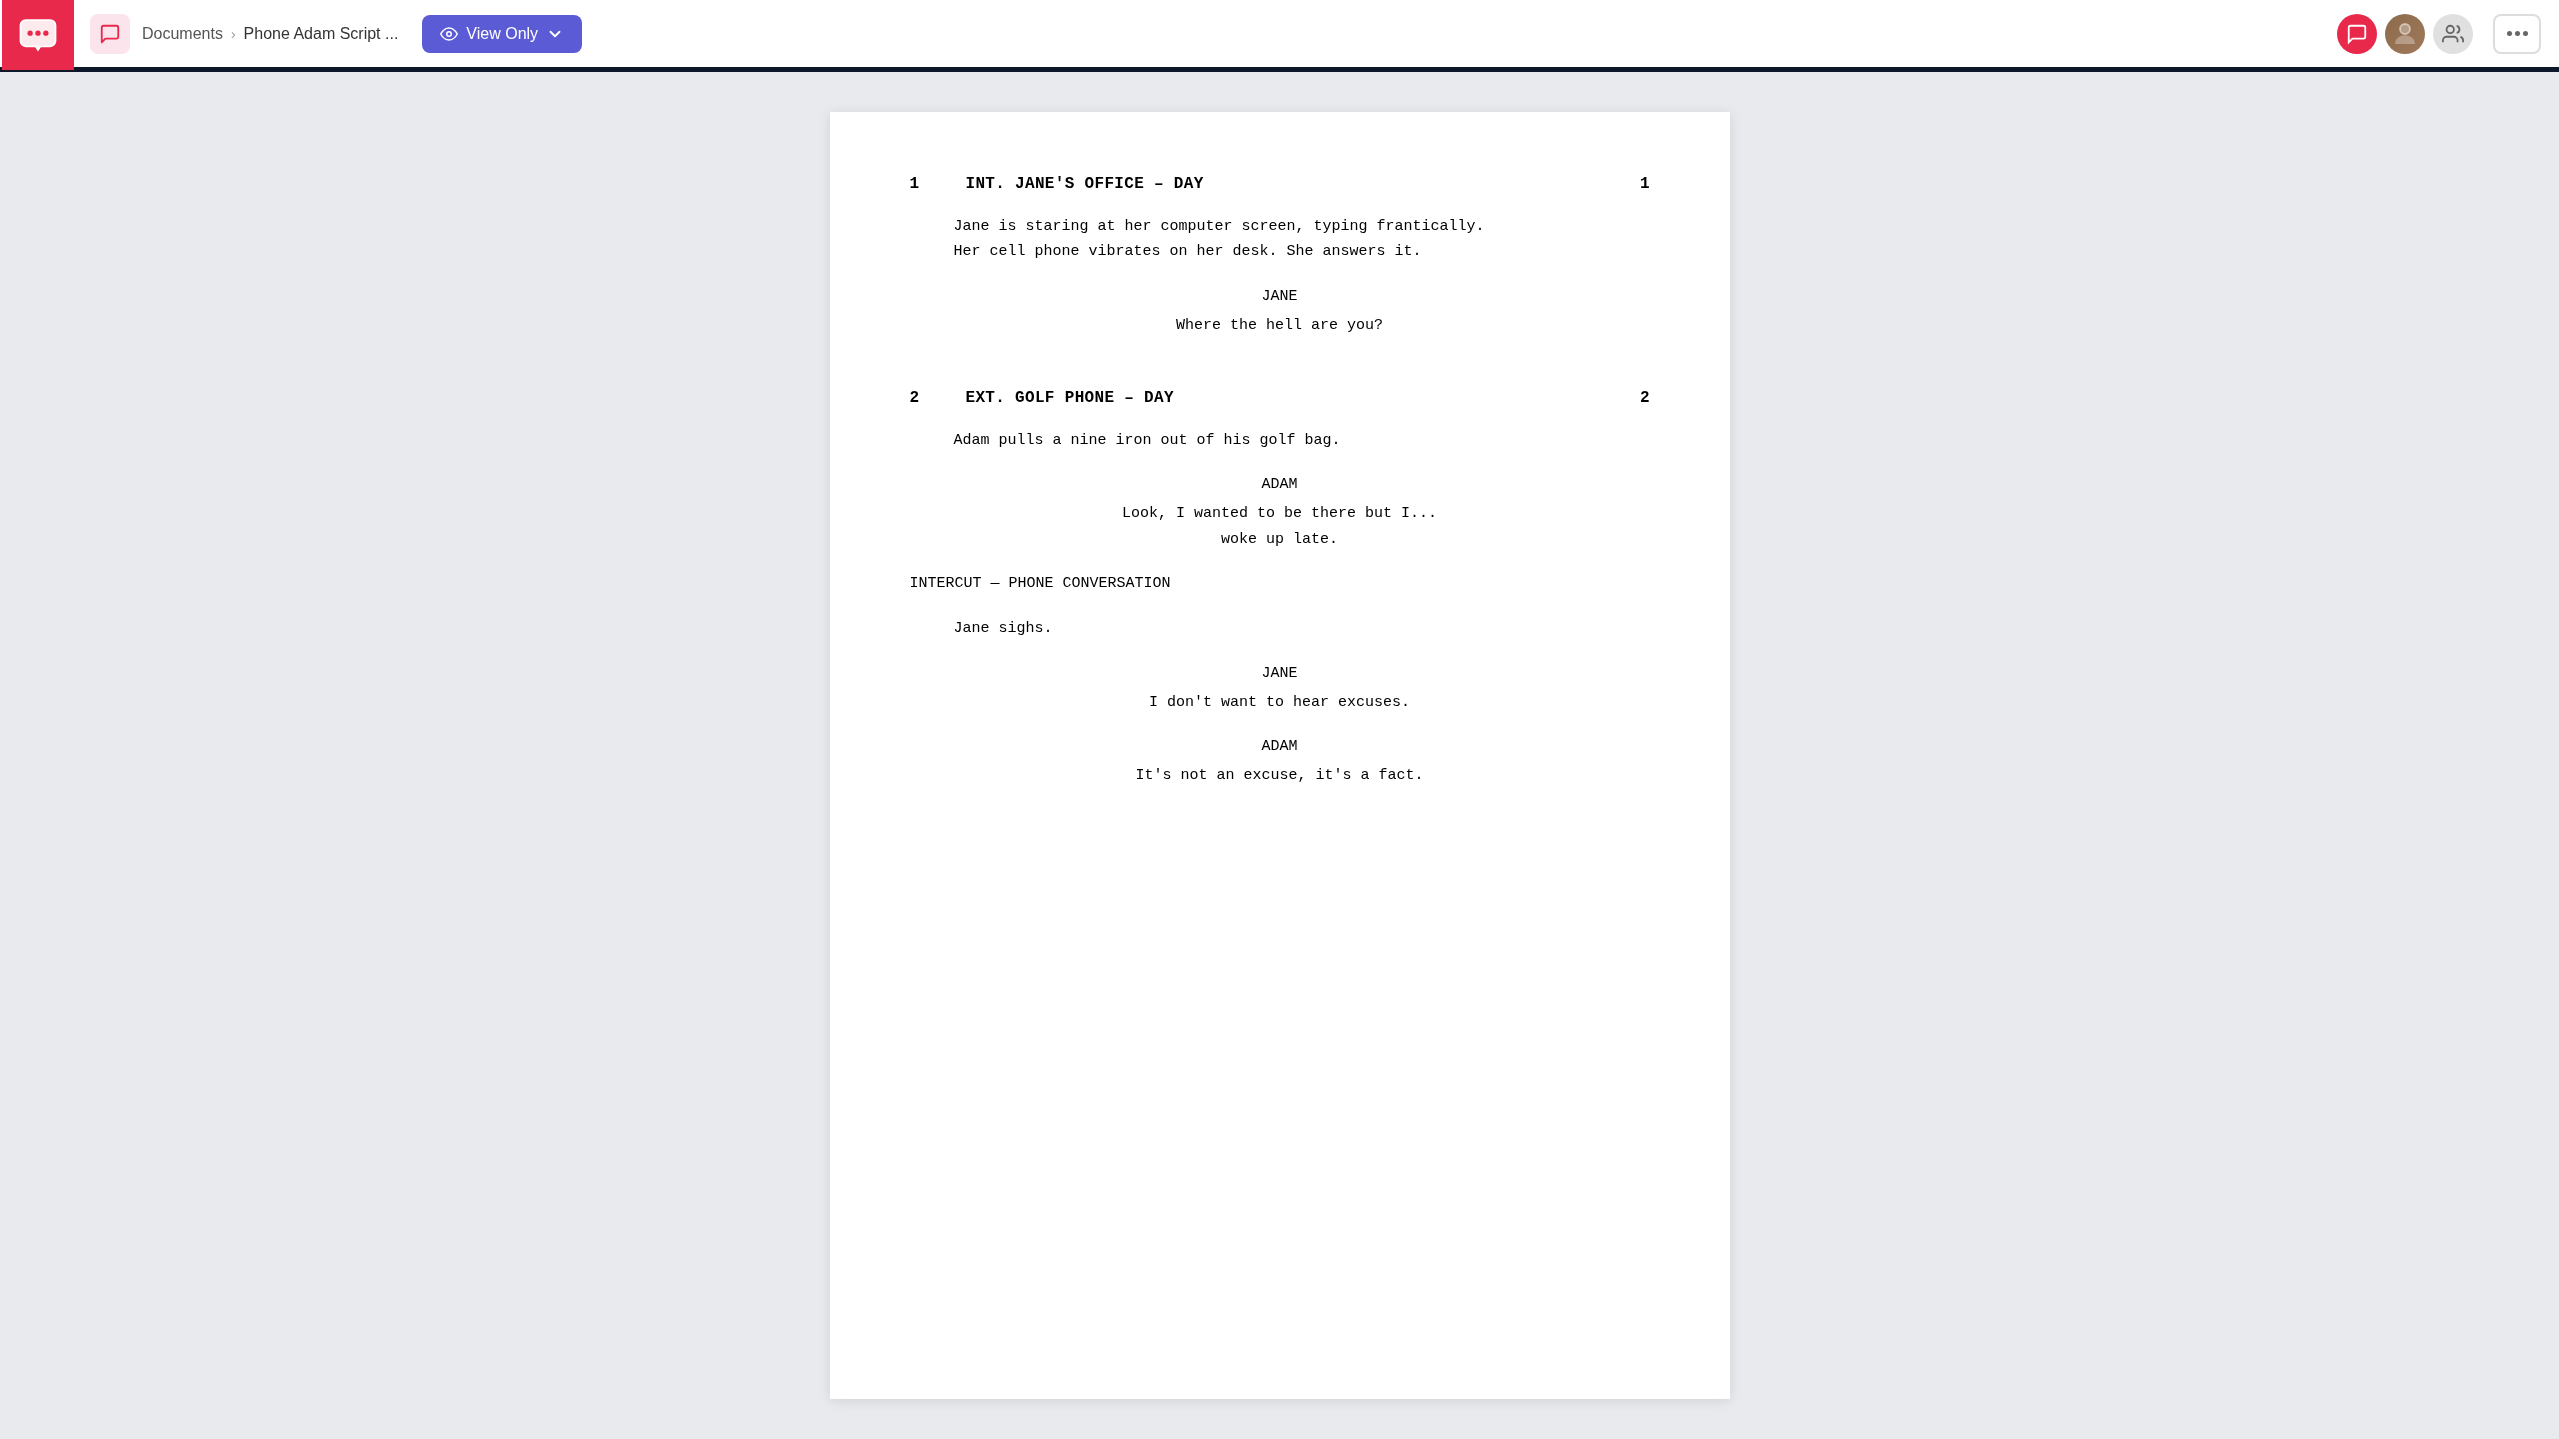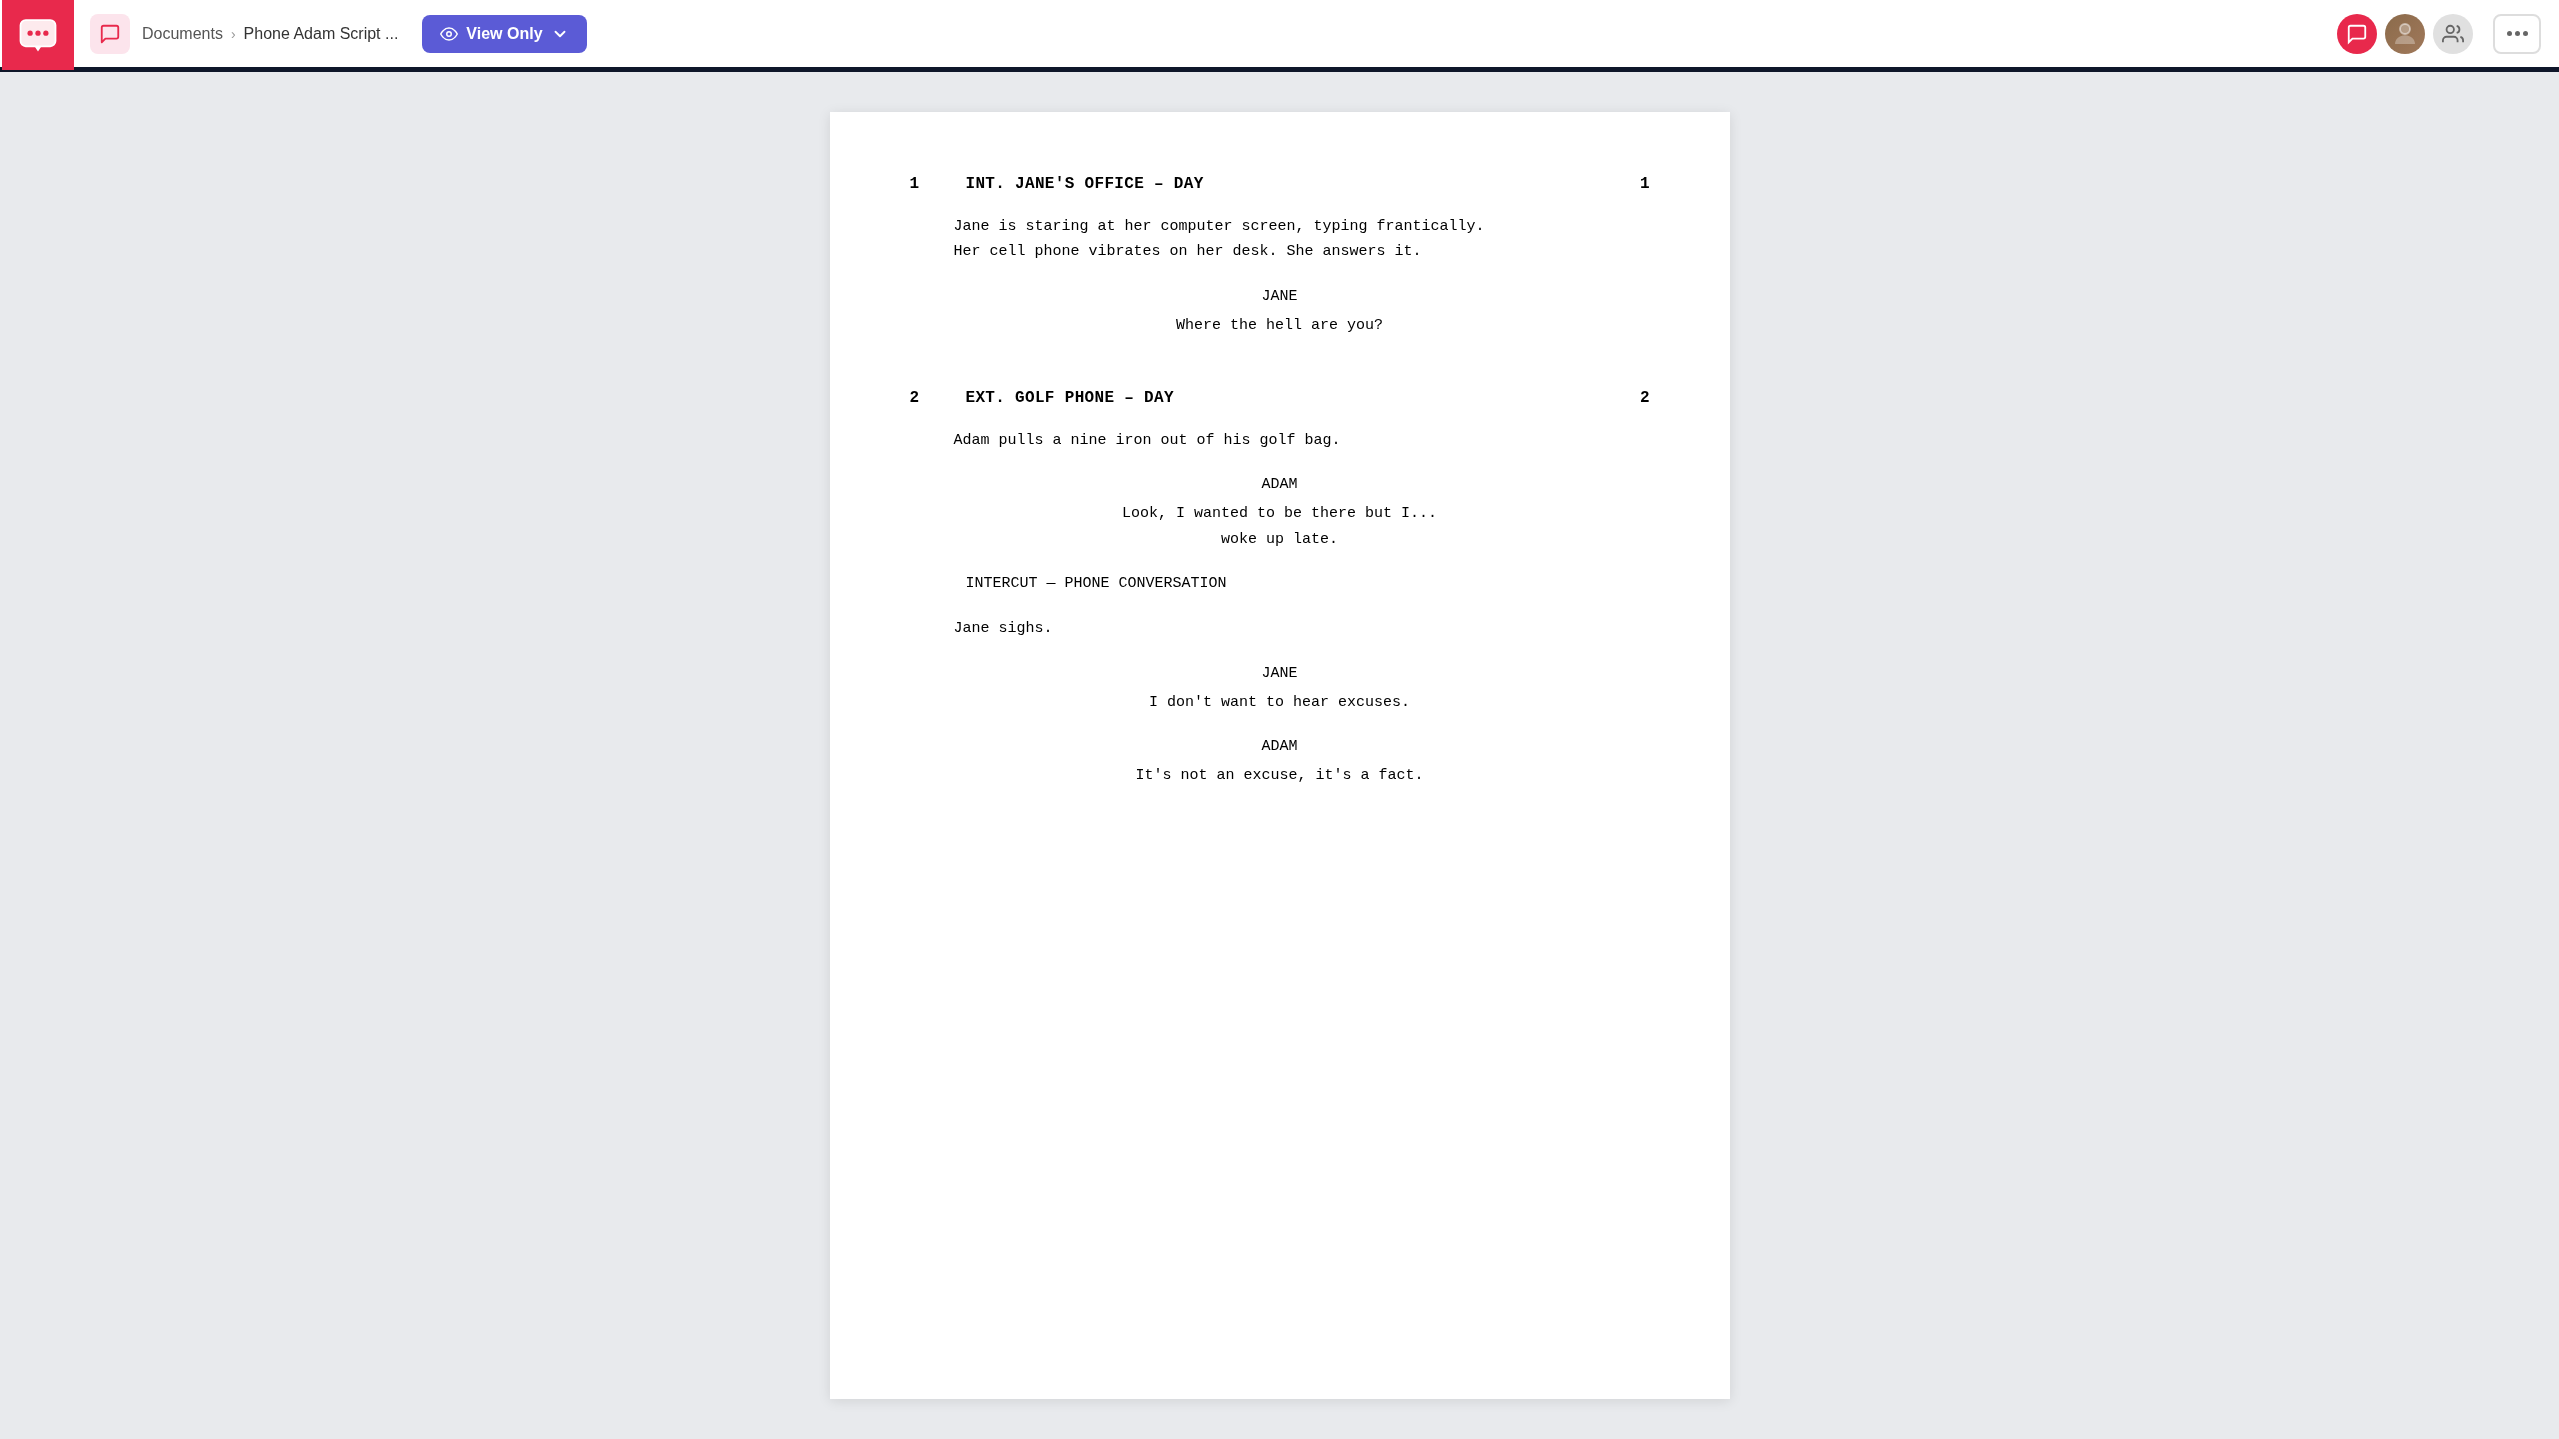--- a/index.html
+++ b/index.html
@@ -88,21 +88,21 @@
     .view-only-btn {
       display: flex;
       align-items: center;
       gap: 8px;
       background: #5b5bd6;
       color: white;
       border: none;
       border-radius: 8px;
       padding: 10px 18px;
       font-size: 16px;
-      font-weight: 700;
+      font-weight: 400;
       cursor: pointer;
       margin-left: 24px;
     }
 
     .view-only-btn svg {
       width: 18px;
       height: 18px;
     }
 
     .header-right {
@@ -243,21 +243,20 @@
     .dialogue {
       text-align: center;
       font-size: 15px;
       line-height: 1.7;
       margin-bottom: 20px;
       padding: 0 80px;
     }
 
     
     .transition {
-      margin-left: 56px;
       font-size: 15px;
       margin-bottom: 20px;
       font-weight: normal;
       text-transform: uppercase;
     }
 
     .spacer {
       height: 16px;
     }
   </style>

